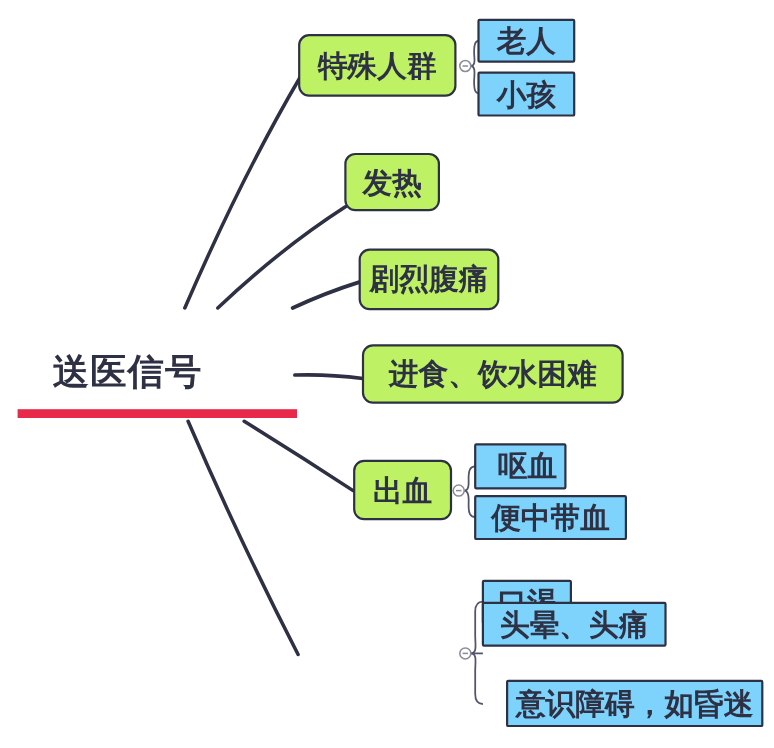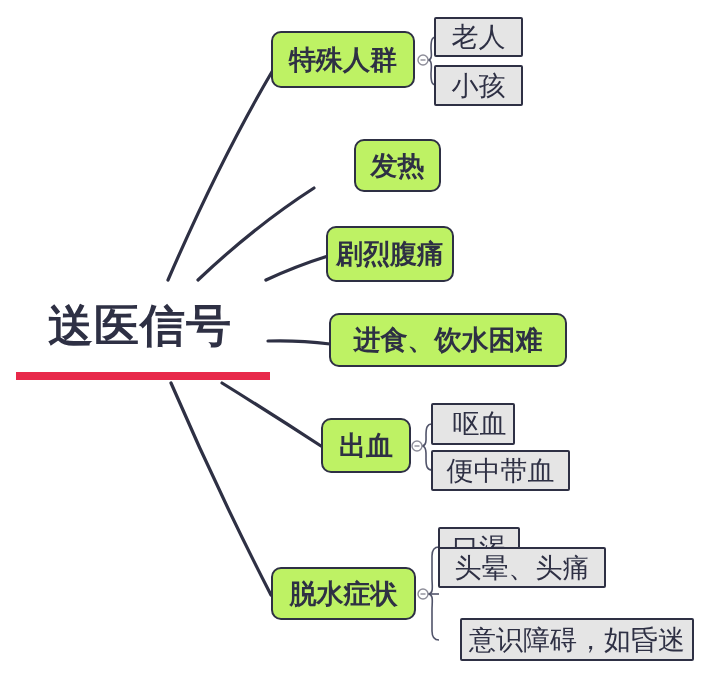--- a/index.html
+++ b/index.html
@@ -7,26 +7,27 @@
     position:relative;
     width:704px;height:680px;
     background:#ffffff;
     font-family:"Liberation Sans","DejaVu Sans",sans-serif;
     overflow:hidden;
   }
   #wires{position:absolute;left:0;top:0;width:704px;height:680px;}
   .root-topic{
     position:absolute;
     color:#2e3044;
-    font-size:45px;
+    font-size:33px;
     font-weight:bold;
     letter-spacing:1px;
     white-space:nowrap;
     line-height:50px;
     cursor:default;
+    margin-top:12px;
   }
   .root-underline{
     position:absolute;
     background:#e8294a;
   }
   .topic{
     position:absolute;
     box-sizing:border-box;
     border:2.5px solid #2e3044;
     border-radius:10px;
@@ -38,24 +39,24 @@
     align-items:center;
     justify-content:center;
     white-space:nowrap;
     cursor:default;
   }
   .leaf{
     position:absolute;
     box-sizing:border-box;
     border:2px solid #2e3044;
     border-radius:2px;
-    background:#e5e5e5;
+    background:#7dd3fc;
     color:#2e3044;
     font-size:27px;
-    font-weight:400;
+    font-weight:700;
     display:flex;
     align-items:center;
     justify-content:center;
     white-space:nowrap;
     cursor:default;
   }
 </style>
 </head>
 <body>
 
@@ -91,25 +92,24 @@
     <g>
       <circle cx="423" cy="594" r="5" fill="#ffffff" stroke="#8d8d99" stroke-width="1.4"></circle>
       <line x1="420.5" y1="594" x2="425.5" y2="594" stroke="#8d8d99" stroke-width="1.4"></line>
     </g>
   </svg>
 
   <div class="root-topic" style="left:48px;top:301px;">送医信号</div>
   <div class="root-underline" style="left:16px;top:372px;width:254px;height:8px;"></div>
 
   <div class="topic" style="left:271px;top:31px;width:144px;height:57px;">特殊人群</div>
-  <div class="topic" style="left:313px;top:139px;width:87px;height:53px;margin-left:41px;">发热</div>
+  <div class="topic" style="left:313px;top:139px;width:87px;height:53px;">发热</div>
   <div class="topic" style="left:326px;top:226px;width:128px;height:56px;">剧烈腹痛</div>
   <div class="topic" style="left:329px;top:313px;width:238px;height:54px;">进食、饮水困难</div>
   <div class="topic" style="left:321px;top:418px;width:90px;height:55px;">出血</div>
-  <div class="topic" style="left:271px;top:567px;width:145px;height:53px;">脱水症状</div>
 
   <div class="leaf" style="left:434px;top:17px;width:89px;height:40px;">老人</div>
   <div class="leaf" style="left:434px;top:65px;width:89px;height:41px;">小孩</div>
 
   <div class="leaf" style="left:431px;top:403px;width:84px;height:42px;padding-left:13px;">呕血</div>
   <div class="leaf" style="left:438px;top:527px;width:82px;height:41px;">口渴</div>
 
   <div class="leaf" style="left:431px;top:450px;width:139px;height:41px;">便中带血</div>
   <div class="leaf" style="left:438px;top:547px;width:168px;height:41px;">头晕、头痛</div>
   <div class="leaf" style="left:460px;top:618px;width:234px;height:43px;">意识障碍，如昏迷</div>

